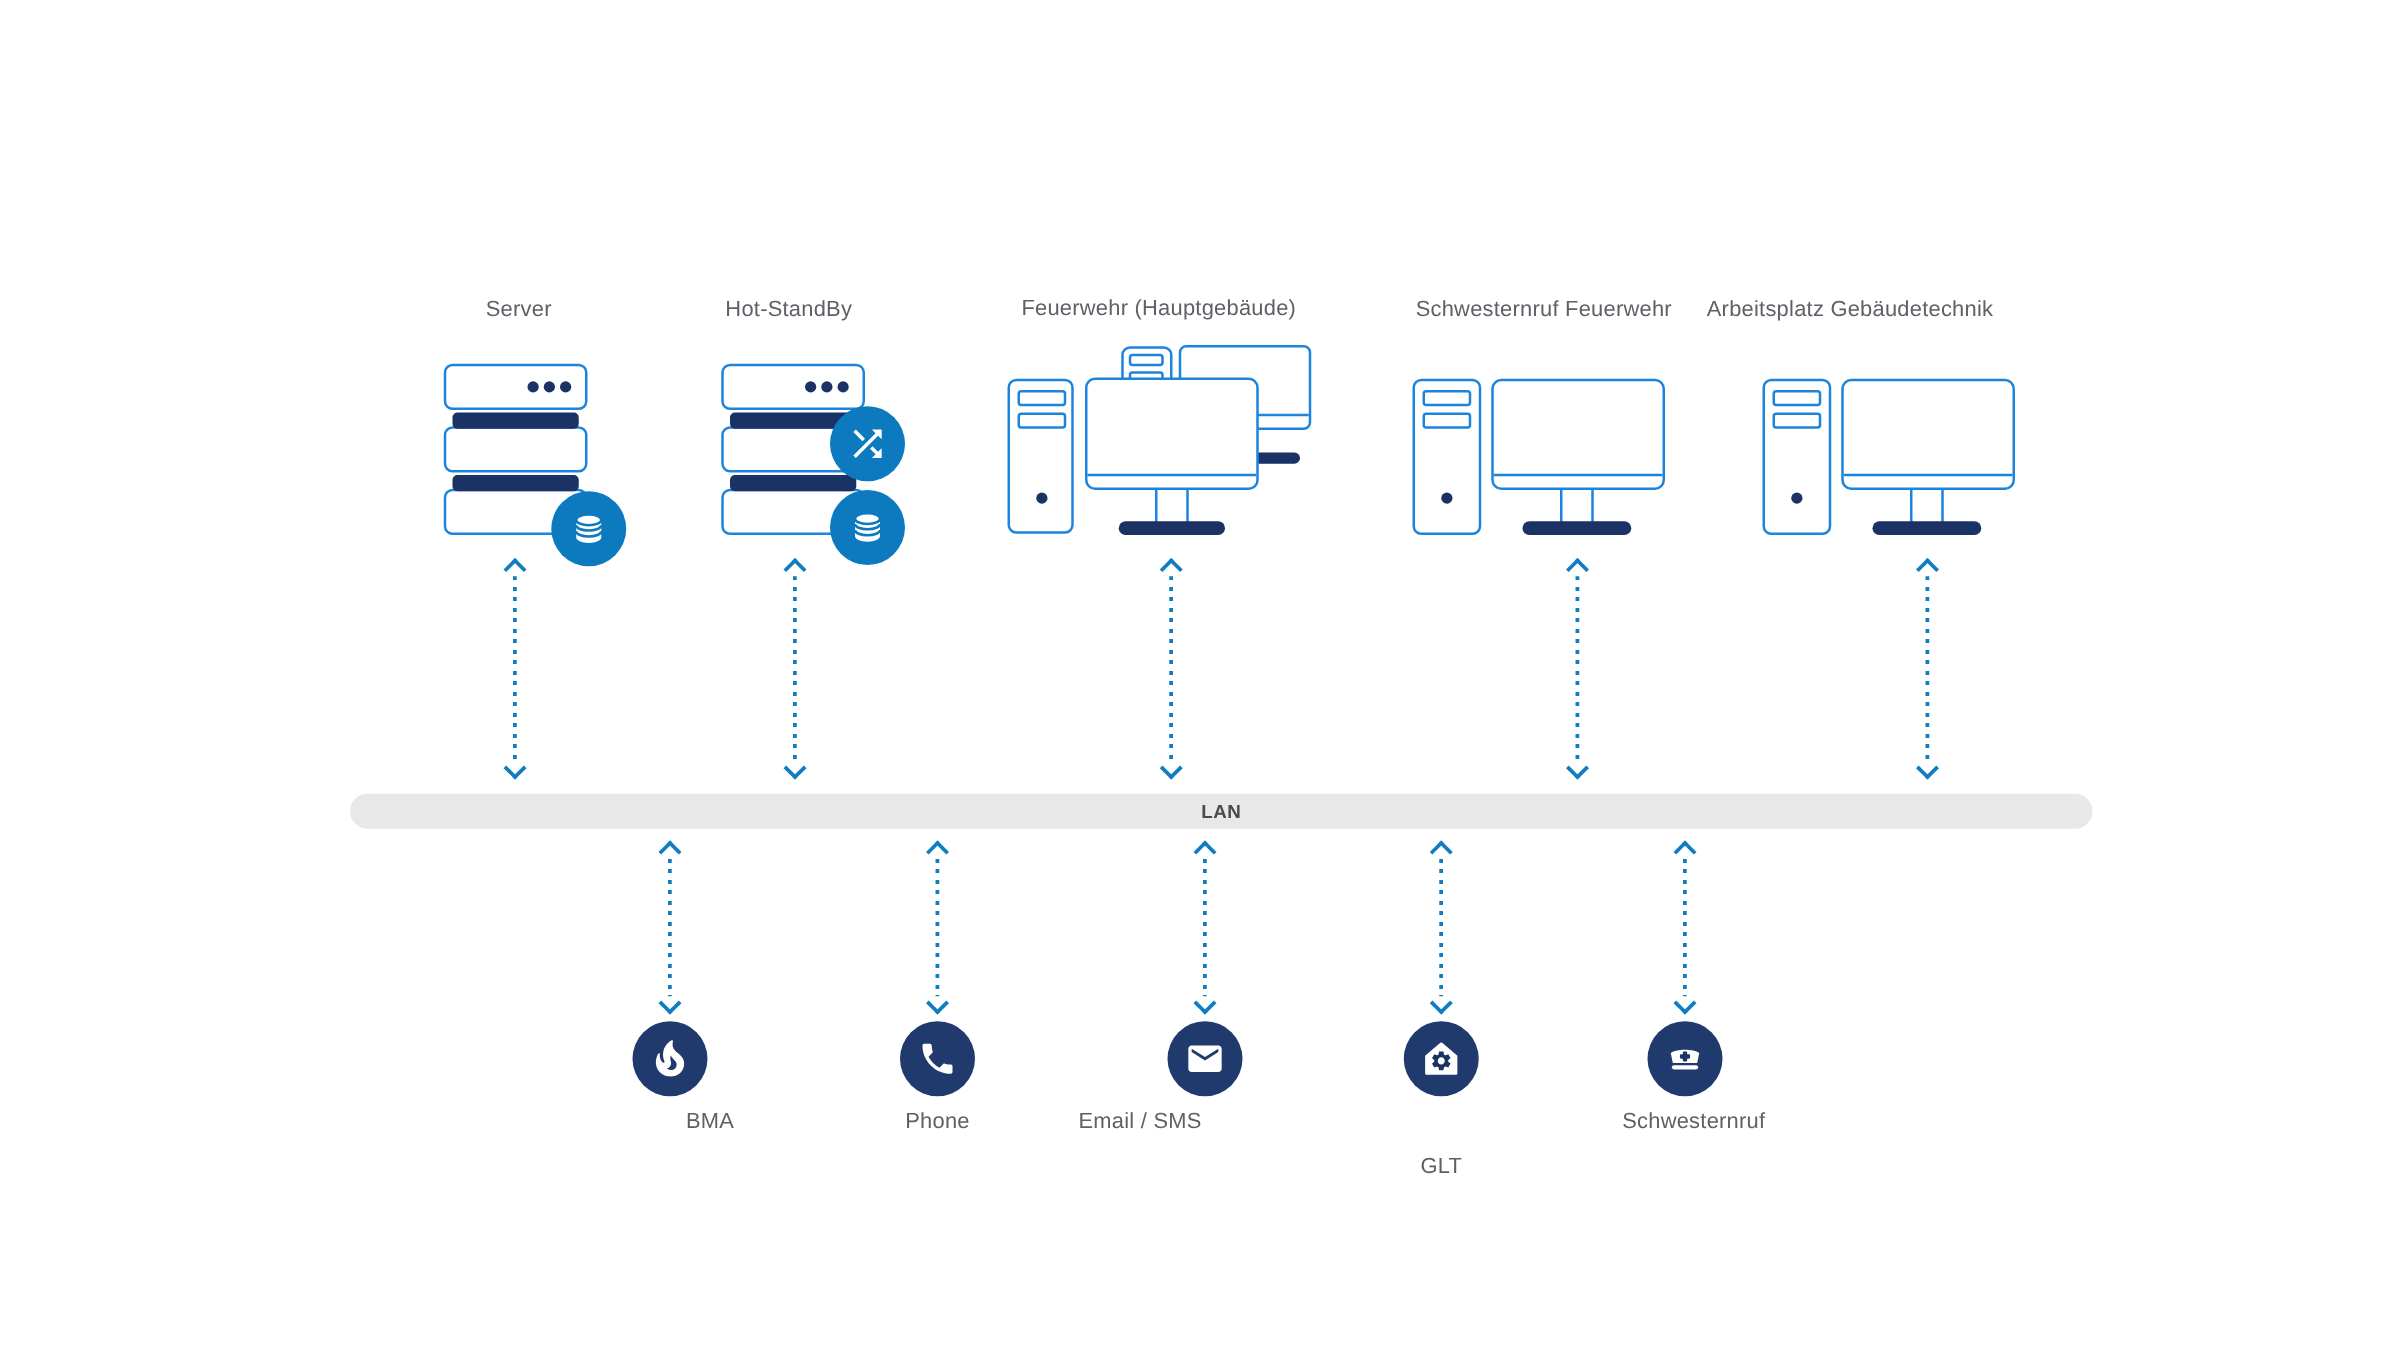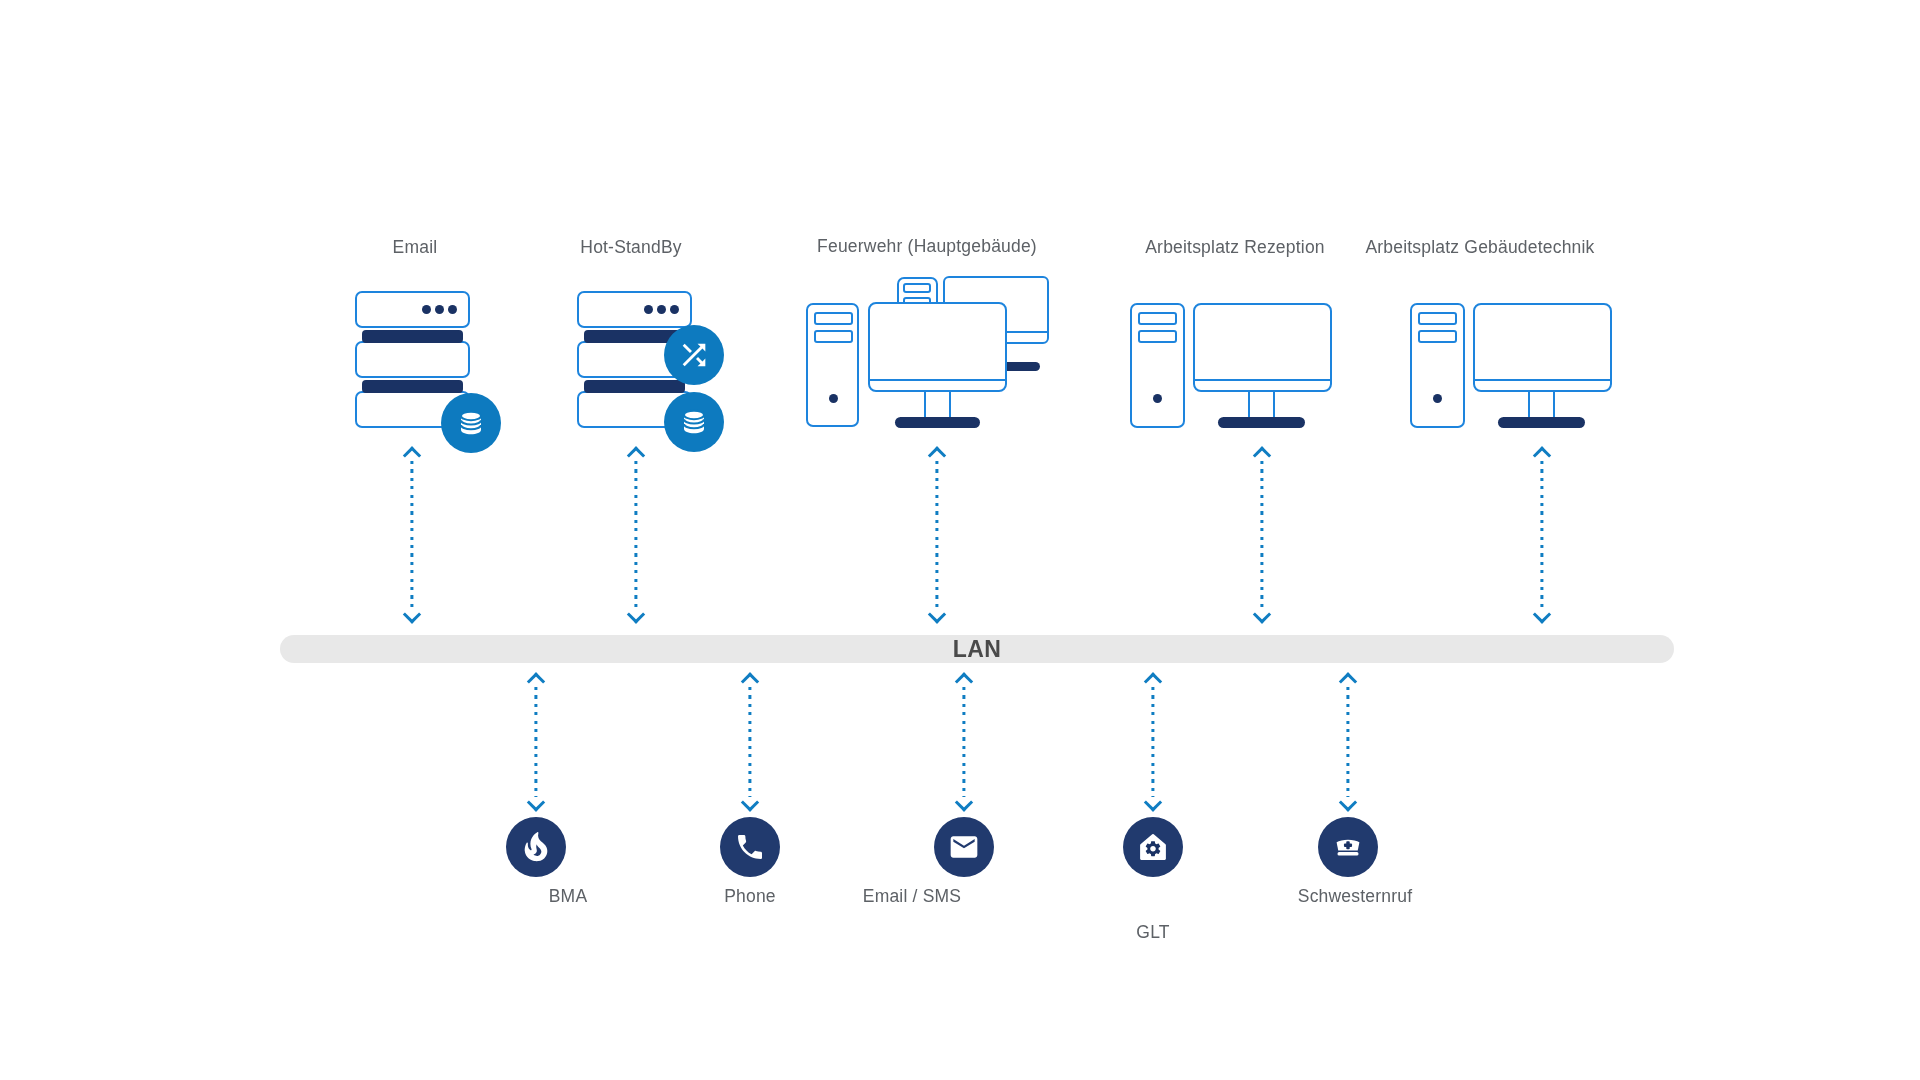--- a/index.html
+++ b/index.html
@@ -40,31 +40,31 @@
   
   .varrow{position:absolute;width:28px;transform:translateX(-50%);}
   .chev{position:absolute;left:50%;width:13px;height:13px;border-style:solid;border-color:var(--arrow);border-width:3.5px 3.5px 0 0;box-sizing:border-box;}
   .chev.up{top:1px;transform:translateX(-50%) rotate(-45deg);}
   .chev.down{bottom:1px;transform:translateX(-50%) rotate(135deg);}
   .dotsline{position:absolute;left:50%;top:13px;bottom:13px;width:3.2px;transform:translateX(-50%);
     background:repeating-linear-gradient(to bottom,var(--arrow) 0 3.2px,transparent 3.2px 8.4px);}
 
   
   .lanbar{position:absolute;left:280px;top:635px;width:1394px;height:28px;background:var(--lanbg);border-radius:14px;
-    display:flex;align-items:center;justify-content:center;font-size:23px;font-weight:bold;color:#4a4a4a;letter-spacing:.4px;}
+    display:flex;align-items:center;justify-content:center;font-size:15px;font-weight:bold;color:#4a4a4a;letter-spacing:.4px;}
 </style>
 </head>
 <body>
 
 <div class="canvas">
 
-  <div class="lbl" style="left:415px;top:237px;">Email</div>
+  <div class="lbl" style="left:415px;top:237px;">Server</div>
   <div class="lbl" style="left:631px;top:237px;">Hot-StandBy</div>
   <div class="lbl" style="left:927px;top:236px;">Feuerwehr (Hauptgebäude)</div>
-  <div class="lbl" style="left:1235px;top:237px;">Arbeitsplatz Rezeption</div>
+  <div class="lbl" style="left:1235px;top:237px;">Schwesternruf Feuerwehr</div>
   <div class="lbl" style="left:1480px;top:237px;">Arbeitsplatz Gebäudetechnik</div>
 
   <div class="stack" style="left:355px;top:291px;">
     <div class="slab" style="top:0;"></div>
     <div class="sbar" style="top:39px;"></div>
     <div class="slab" style="top:50px;"></div>
     <div class="sbar" style="top:89px;"></div>
     <div class="slab" style="top:100px;"></div>
     <div class="sdot" style="left:67px;top:14px;"></div>
     <div class="sdot" style="left:80px;top:14px;"></div>

